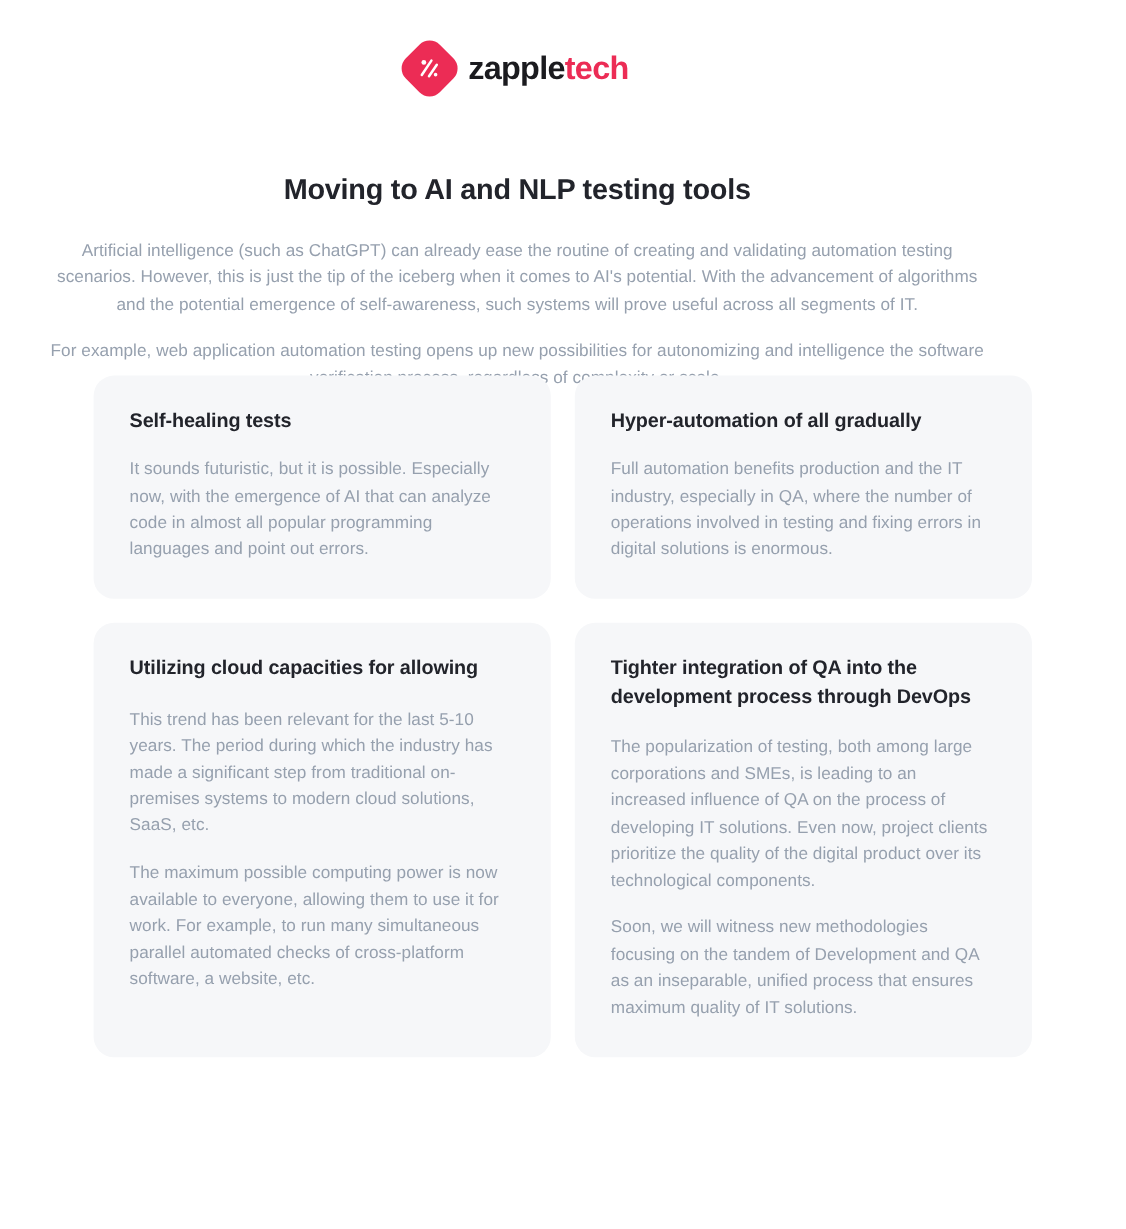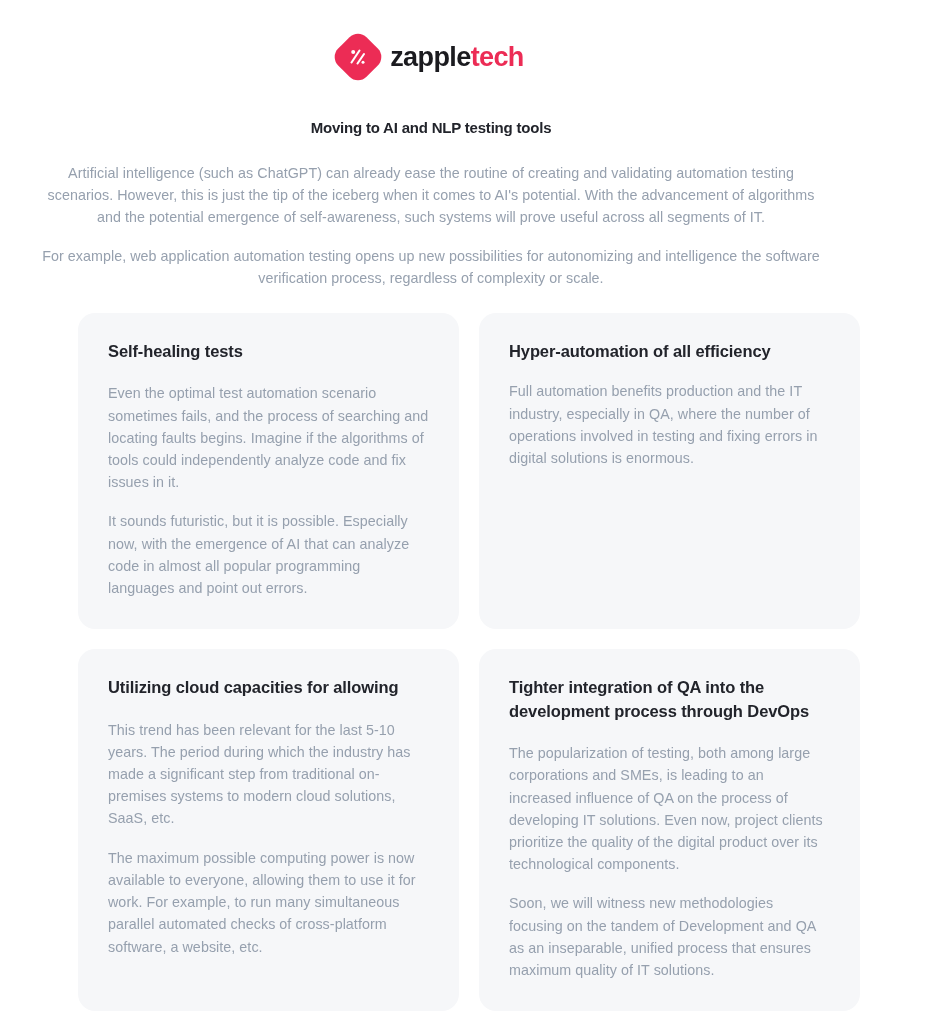--- a/index.html
+++ b/index.html
@@ -50,23 +50,23 @@
     font-weight: 700;
     letter-spacing: -0.6px;
     line-height: 1;
     white-space: nowrap;
   }
   .logo-text .dark { color: #1b1b1f; }
   .logo-text .accent { color: #ec2c55; }
 
   
   .page-title {
-    margin-top: 41px;
+    margin-top: 66px;
     text-align: center;
-    font-size: 15px;
+    font-size: 24px;
     font-weight: 700;
     color: #22242b;
     letter-spacing: -0.2px;
     line-height: 1.3;
   }
 
   
   .intro {
     margin: 1px auto;
     width: 790px;
@@ -142,27 +142,26 @@
   <div class="intro">
     <p class="first">Artificial intelligence (such as ChatGPT) can already ease the routine of creating and validating automation testing scenarios. However, this is just the tip of the iceberg when it comes to AI's potential. With the advancement of algorithms and the potential emergence of self-awareness, such systems will prove useful across all segments of IT.</p>
     <p class="second">For example, web application automation testing opens up new possibilities for autonomizing and intelligence the software verification process, regardless of complexity or scale.</p>
   </div>
 
   <div class="cards">
 
     <div class="card">
       <div class="card-title">Self-healing tests</div>
       <div class="card-body">
-        <p class="p0">Even the optimal test automation scenario sometimes fails, and the process of searching and locating faults begins. Imagine if the algorithms of tools could independently analyze code and fix issues in it.</p>
         <p class="pn">It sounds futuristic, but it is possible. Especially now, with the emergence of AI that can analyze code in almost all popular programming languages and point out errors.</p>
       </div>
     </div>
 
     <div class="card">
-      <div class="card-title">Hyper-automation of all efficiency</div>
+      <div class="card-title">Hyper-automation of all gradually</div>
       <div class="card-body">
         <p class="pn">Full automation benefits production and the IT industry, especially in QA, where the number of operations involved in testing and fixing errors in digital solutions is enormous.</p>
       </div>
     </div>
 
     <div class="card">
       <div class="card-title">Utilizing cloud capacities for allowing</div>
       <div class="card-body">
         <p class="p0">This trend has been relevant for the last 5-10 years. The period during which the industry has made a significant step from traditional on-premises systems to modern cloud solutions, SaaS, etc.</p>
         <p class="pn">The maximum possible computing power is now available to everyone, allowing them to use it for work. For example, to run many simultaneous parallel automated checks of cross-platform software, a website, etc.</p>

